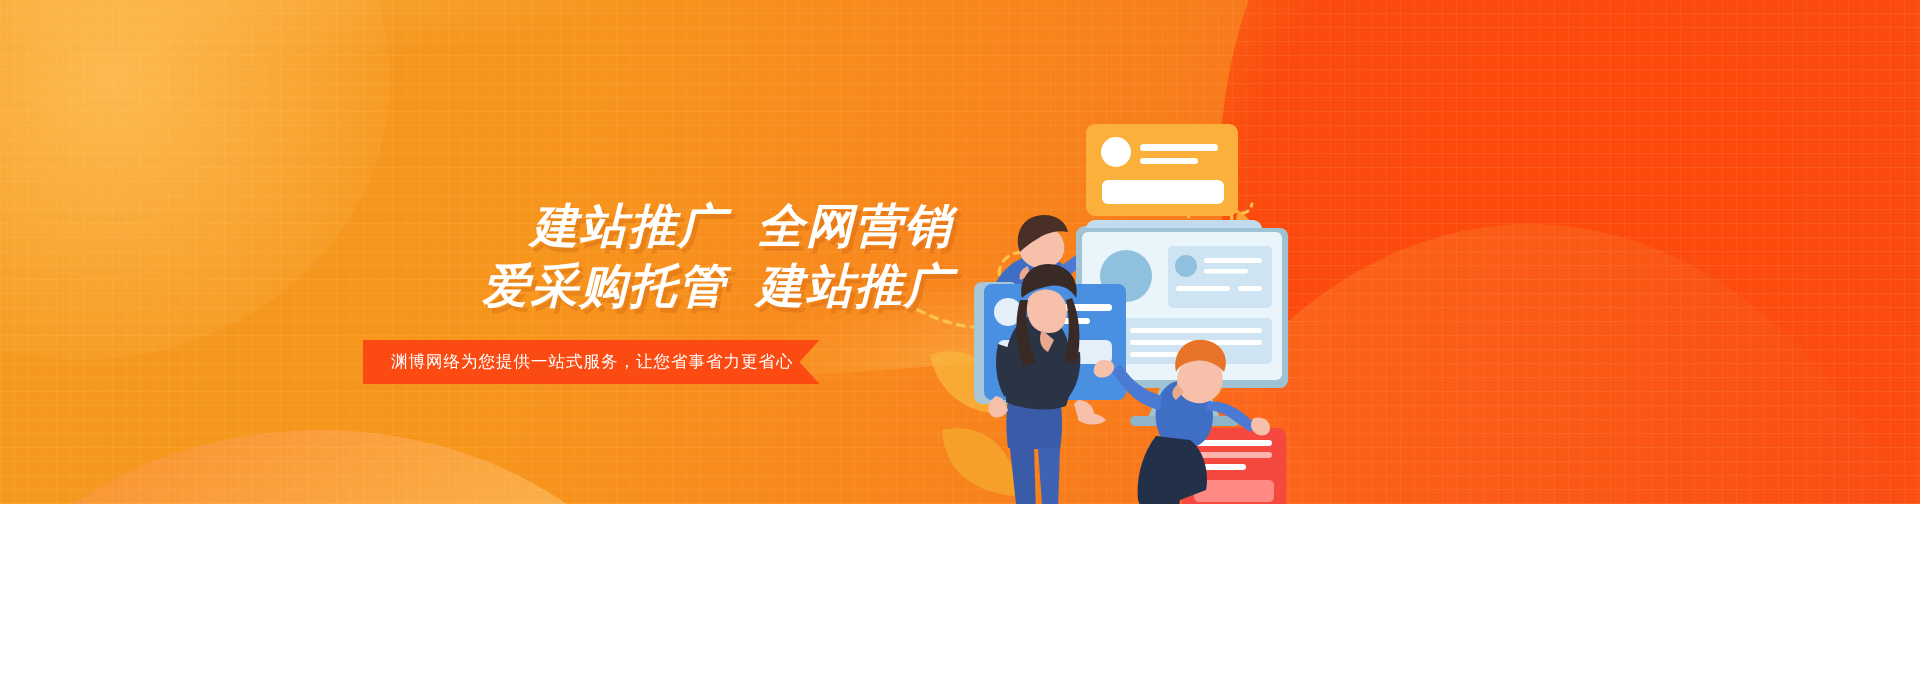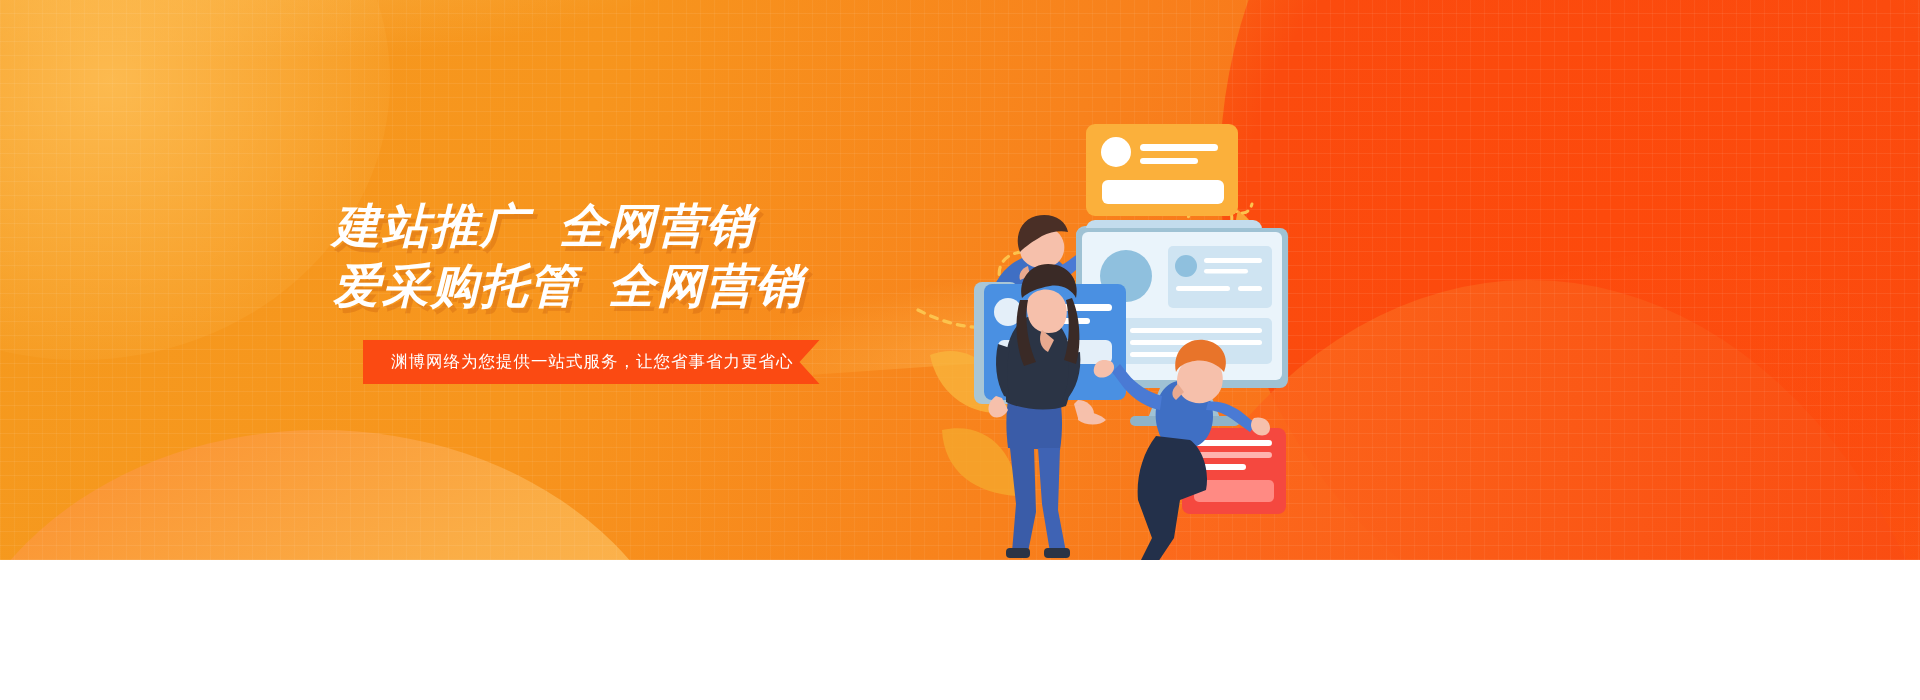--- a/index.html
+++ b/index.html
@@ -1,22 +1,23 @@
 <!DOCTYPE html>
 <html><head>
 <meta charset="utf-8">
 <style>
   html,body{margin:0;padding:0;}
   body{
     width:1920px;height:700px;overflow:hidden;
     font-family:"Liberation Sans","DejaVu Sans",sans-serif;
   }
   .banner{
-    position:relative;width:1920px;height:560px;overflow:hidden;
+    position:relative;width:1920px;height:504px;overflow:hidden;
     background:linear-gradient(105deg,#f59a1e 0%,#f7951d 30%,#f8811c 55%,#fa6a19 75%,#fb5712 100%);
+    text-align:right;
   }
   
   .blob{position:absolute;border-radius:50%;pointer-events:none;}
   .blob-tl{
     left:-230px;top:-200px;width:620px;height:560px;
     background:radial-gradient(circle at 55% 50%,rgba(255,197,96,.75),rgba(255,190,90,.05) 70%,transparent 72%);
   }
   .blob-bl{
     left:-60px;top:430px;width:760px;height:620px;
     background:linear-gradient(150deg,#fb8a2e 0%,#fbb04a 40%,#fcc96a 100%);
@@ -79,21 +80,21 @@
   <div class="wave-mid"></div>
   <div class="blob blob-tl"></div>
   <div class="red-right"></div>
   <div class="red-right2"></div>
   <div class="red-bottom"></div>
   <div class="blob blob-bl"></div>
   <div class="grid-overlay"></div>
 
   <div class="copy">
     <div class="headline">建站推广  全网营销</div>
-    <div class="headline">爱采购托管  全网营销</div>
+    <div class="headline">爱采购托管  建站推广</div>
   </div>
 
   <div class="ribbon-wrap">
     <div class="ribbon-body">
       <span class="ribbon-text">渊博网络为您提供一站式服务，让您省事省力更省心</span>
     </div>
   </div>
 
   <div class="illus">
     <svg width="430" height="480" viewBox="0 0 430 480" xmlns="http://www.w3.org/2000/svg">

